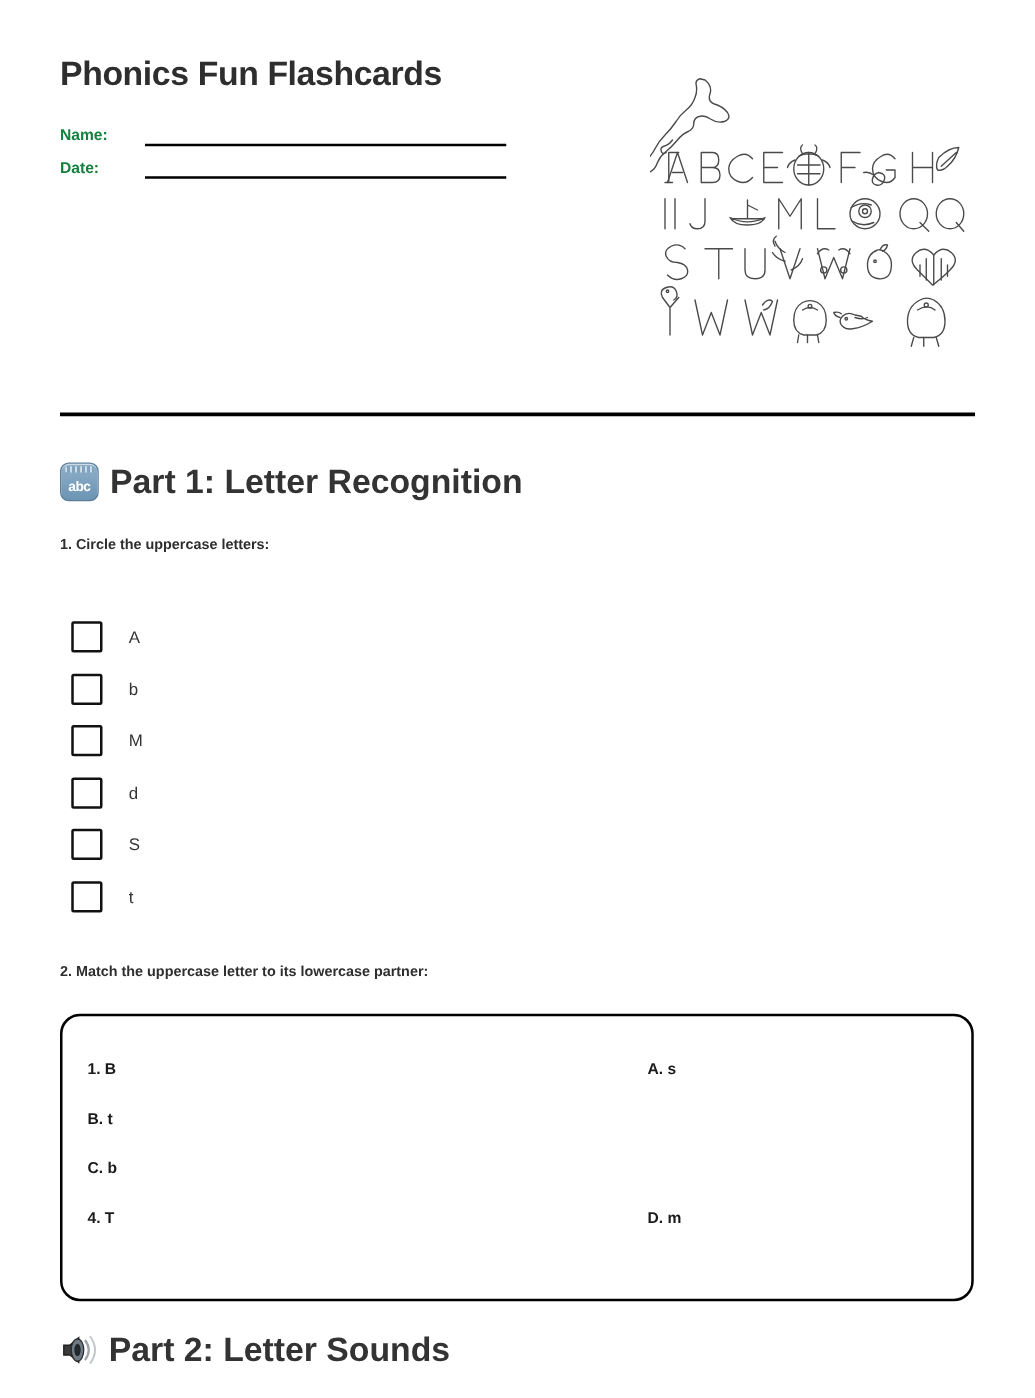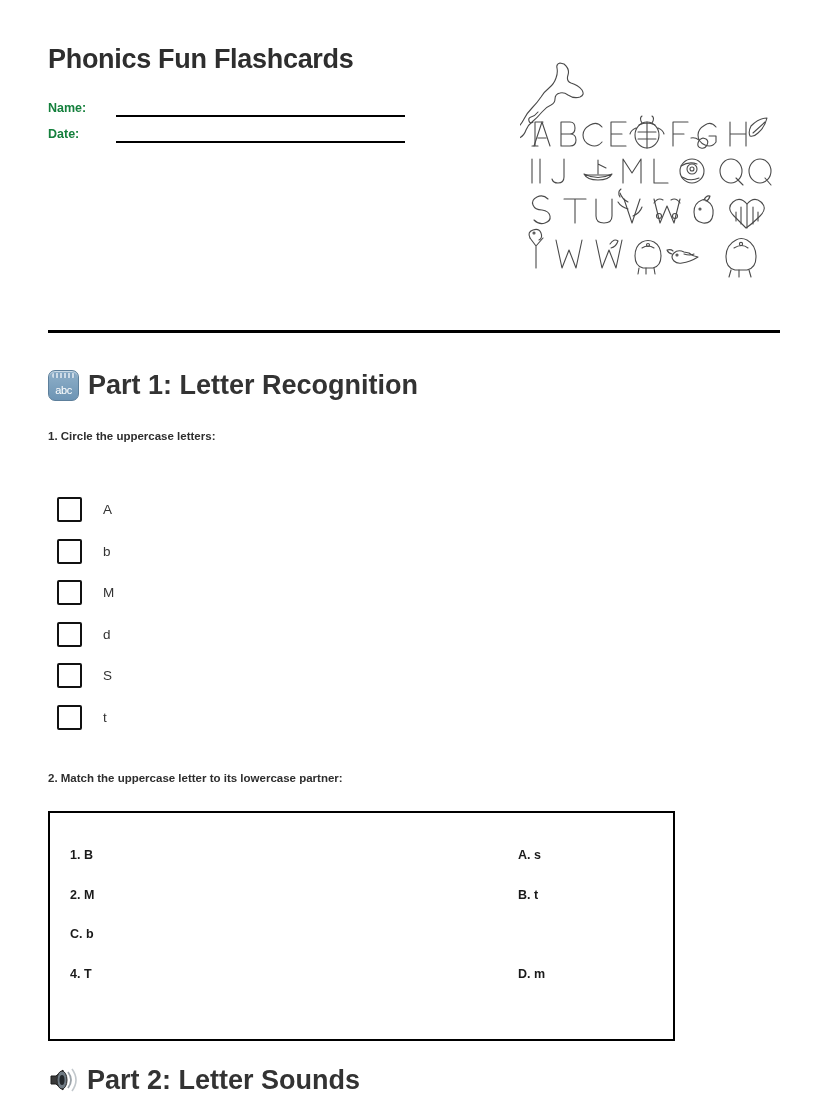--- a/index.html
+++ b/index.html
@@ -116,21 +116,21 @@
     height: 5px;
     border-radius: 2px;
     background: repeating-linear-gradient(90deg,#d8e3ec 0 2px,#7ea0bd 2px 4px);
     opacity: .85;
   }
   .icon-abc span {
     position: absolute;
     left: 0; right: 0; bottom: 4px;
     text-align: center;
     font-size: 11px;
-    font-weight: normal;
+    font-weight: bold;
     color: #ffffff;
     font-family: "Liberation Sans", sans-serif;
     letter-spacing: -0.4px;
     line-height: 1;
   }
 
   
   .icon-speaker { width: 30px; height: 28px; flex: none; }
   .icon-speaker svg { display:block; width:100%; height:100%; }
 
@@ -170,24 +170,24 @@
     font-size: 13.5px;
     color: #333333;
     line-height: 1;
   }
 
   
   .match-box {
     position: absolute;
     left: 48px;
     top: 811px;
-    width: 627px;
+    width: 731px;
     height: 230px;
     border: 2.4px solid #000000;
-    border-radius: 0;
+    border-radius: 16px;
     box-sizing: border-box;
     background: #ffffff;
   }
   .match-inner {
     position: absolute;
     left: 20px;
     right: 20px;
     top: 36px;
   }
   .match-row {
@@ -381,21 +381,20 @@
 
   <div class="question-label q2">2. Match the uppercase letter to its lowercase partner:</div>
 
   <div class="match-box">
     <div class="match-inner">
       <div class="match-row">
         <span class="match-left">1. B</span>
         <span class="match-right">A. s</span>
       </div>
       <div class="match-row">
-        <span class="match-left">2. M</span>
         <span class="match-right">B. t</span>
       </div>
       <div class="match-row">
         <span class="match-right">C. b</span>
       </div>
       <div class="match-row">
         <span class="match-left">4. T</span>
         <span class="match-right">D. m</span>
       </div>
     </div>

